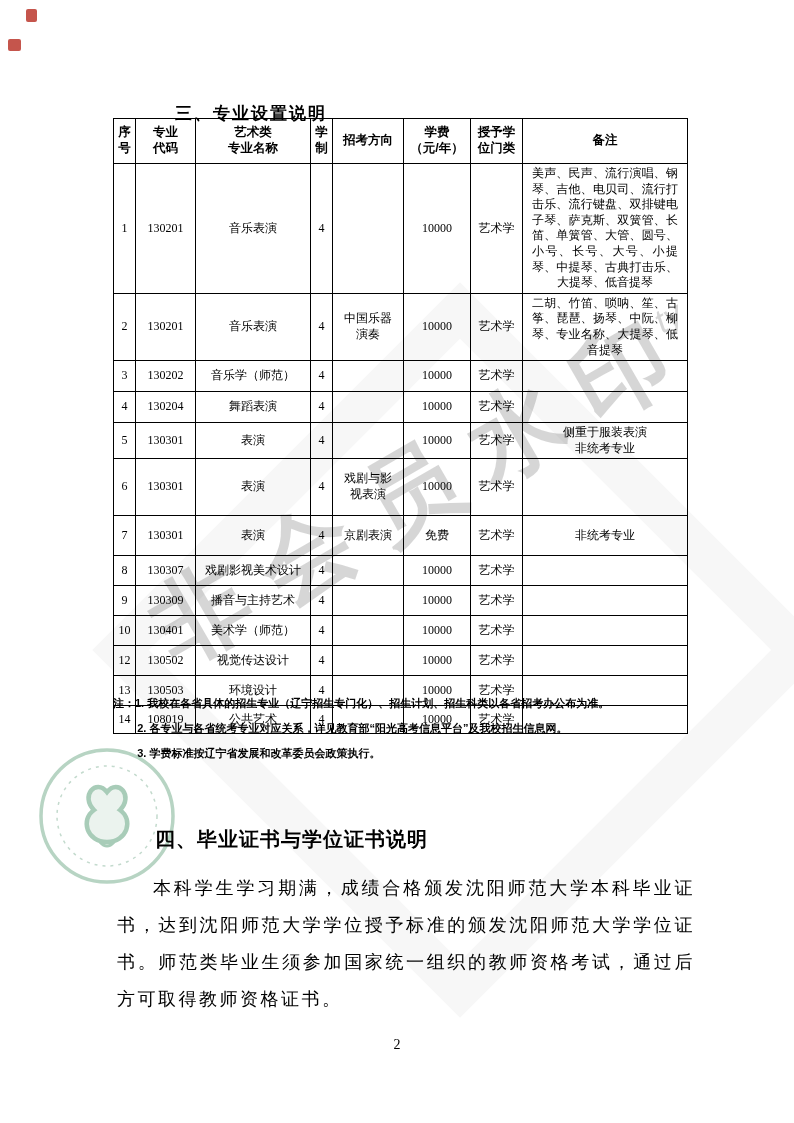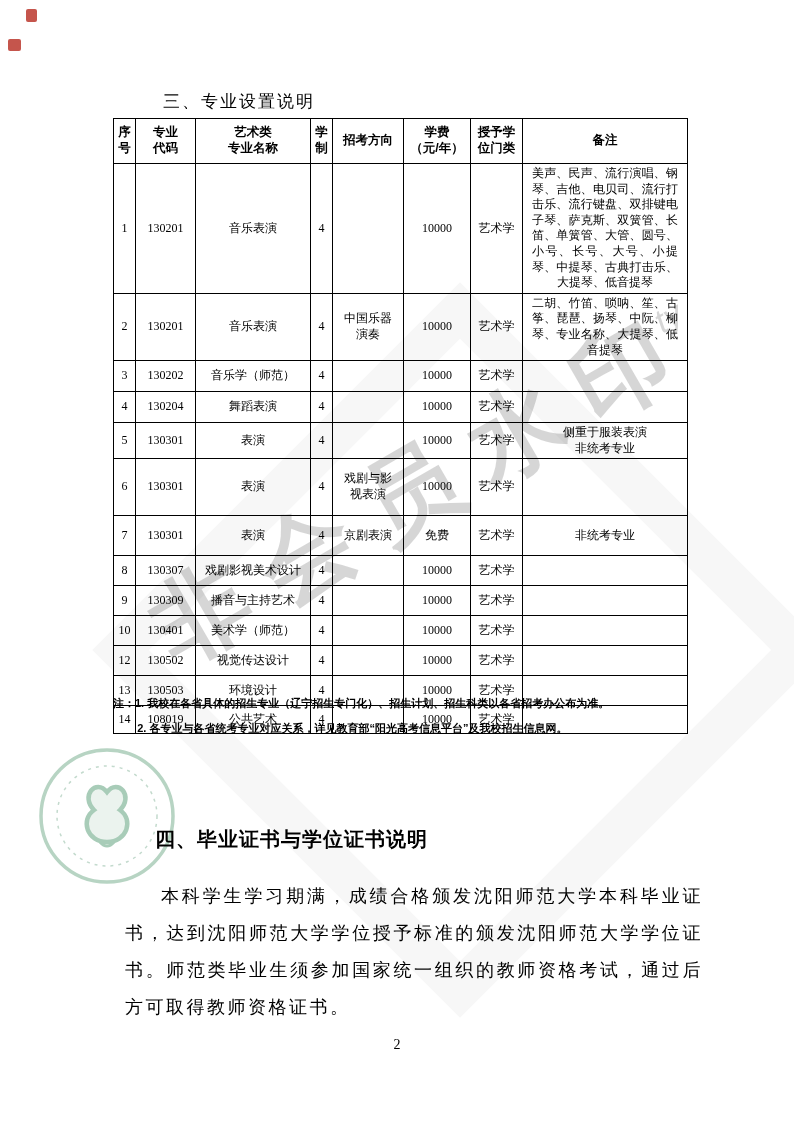--- a/index.html
+++ b/index.html
@@ -37,23 +37,23 @@
     color:rgba(120,120,120,0.30);
     pointer-events:none;
   }
   .emblem{position:absolute;left:32px;top:742px;pointer-events:none;}
   .red-mark{position:absolute;background:#bf4238;border-radius:2px;opacity:.9;}
   .red-mark-1{left:26px;top:9px;width:11px;height:13px;}
   .red-mark-2{left:8px;top:39px;width:13px;height:12px;}
 
   
   .sec3-title{
-    position:absolute;left:163px;top:90px;margin:0;
-    font-family:"Liberation Sans","DejaVu Sans",sans-serif;
-    font-size:17px;font-weight:normal;letter-spacing:2px;
+    position:absolute;left:163px;top:90px;margin:12px;
+    font-family:"Liberation Sans","DejaVu Sans",sans-serif;
+    font-size:17px;font-weight:bold;letter-spacing:2px;
   }
   table.majors{
     position:absolute;left:113px;top:118px;width:574px;
     border-collapse:collapse;table-layout:fixed;
     background:transparent;
   }
   table.majors th,table.majors td{
     border:1px solid #000;
     white-space:pre-line;
     vertical-align:middle;
@@ -97,21 +97,21 @@
   .notes p{margin:0;text-align:justify;}
   .notes p.ind{text-indent:2.2em;}
 
   
   .sec4-title{
     position:absolute;left:155px;top:826px;margin:0;
     font-family:"Liberation Sans","DejaVu Sans",sans-serif;
     font-size:20px;font-weight:bold;letter-spacing:1px;
   }
   .body-para{
-    position:absolute;left:113px;top:866px;width:578px;margin:12px;
+    position:absolute;left:113px;top:866px;width:578px;margin:4px;
     font-size:18px;line-height:37px;letter-spacing:2.5px;
     text-indent:2em;text-align:justify;
   }
   .page-number{
     position:absolute;left:0;top:1037px;width:794px;
     text-align:center;font-size:14px;
   }
 </style>
 </head>
 <body>
@@ -294,19 +294,20 @@
           <td>10000</td>
           <td>艺术学</td>
           <td class="remark"></td>
         </tr>
       </tbody>
   </table>
 
   <div class="notes">
     <p>注：1. 我校在各省具体的招生专业（辽宁招生专门化）、招生计划、招生科类以各省招考办公布为准。</p>
     <p class="ind">2. 各专业与各省统考专业对应关系，详见教育部“阳光高考信息平台”及我校招生信息网。</p>
+    <p class="ind">3. 学费标准按辽宁省发展和改革委员会政策执行。</p>
   </div>
 
   <h2 class="sec4-title">四、毕业证书与学位证书说明</h2>
   <p class="body-para">本科学生学习期满，成绩合格颁发沈阳师范大学本科毕业证书，达到沈阳师范大学学位授予标准的颁发沈阳师范大学学位证书。师范类毕业生须参加国家统一组织的教师资格考试，通过后方可取得教师资格证书。</p>
 
   <div class="page-number">2</div>
 </div>
 
 </body></html>

